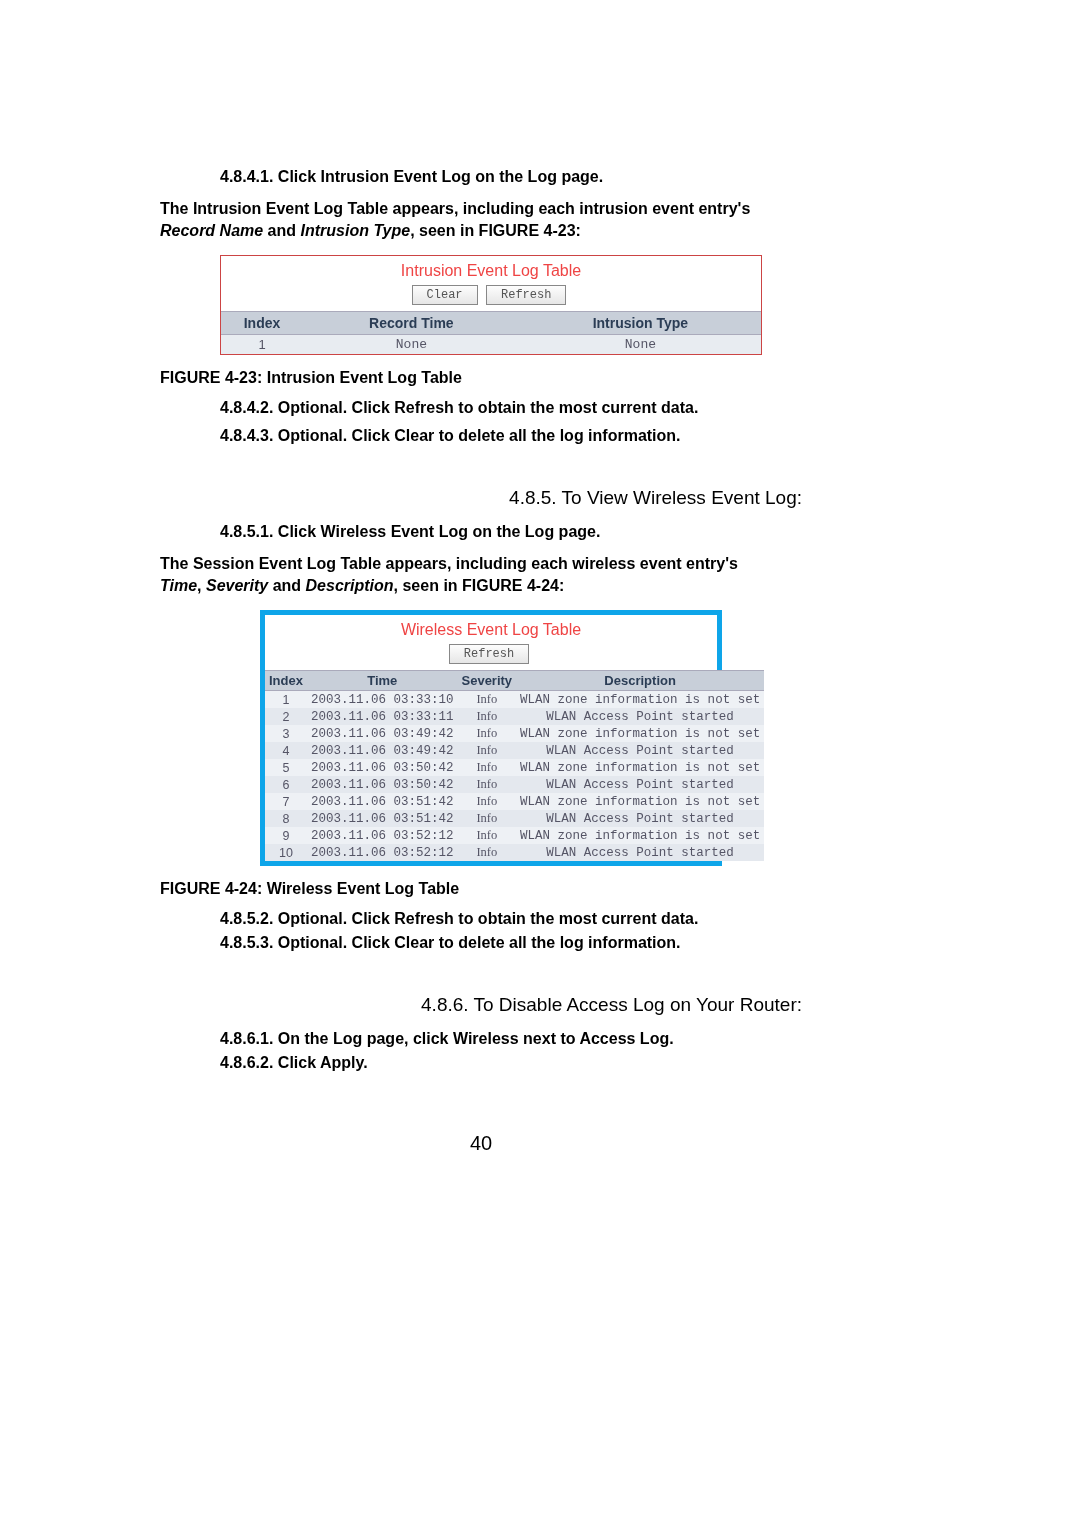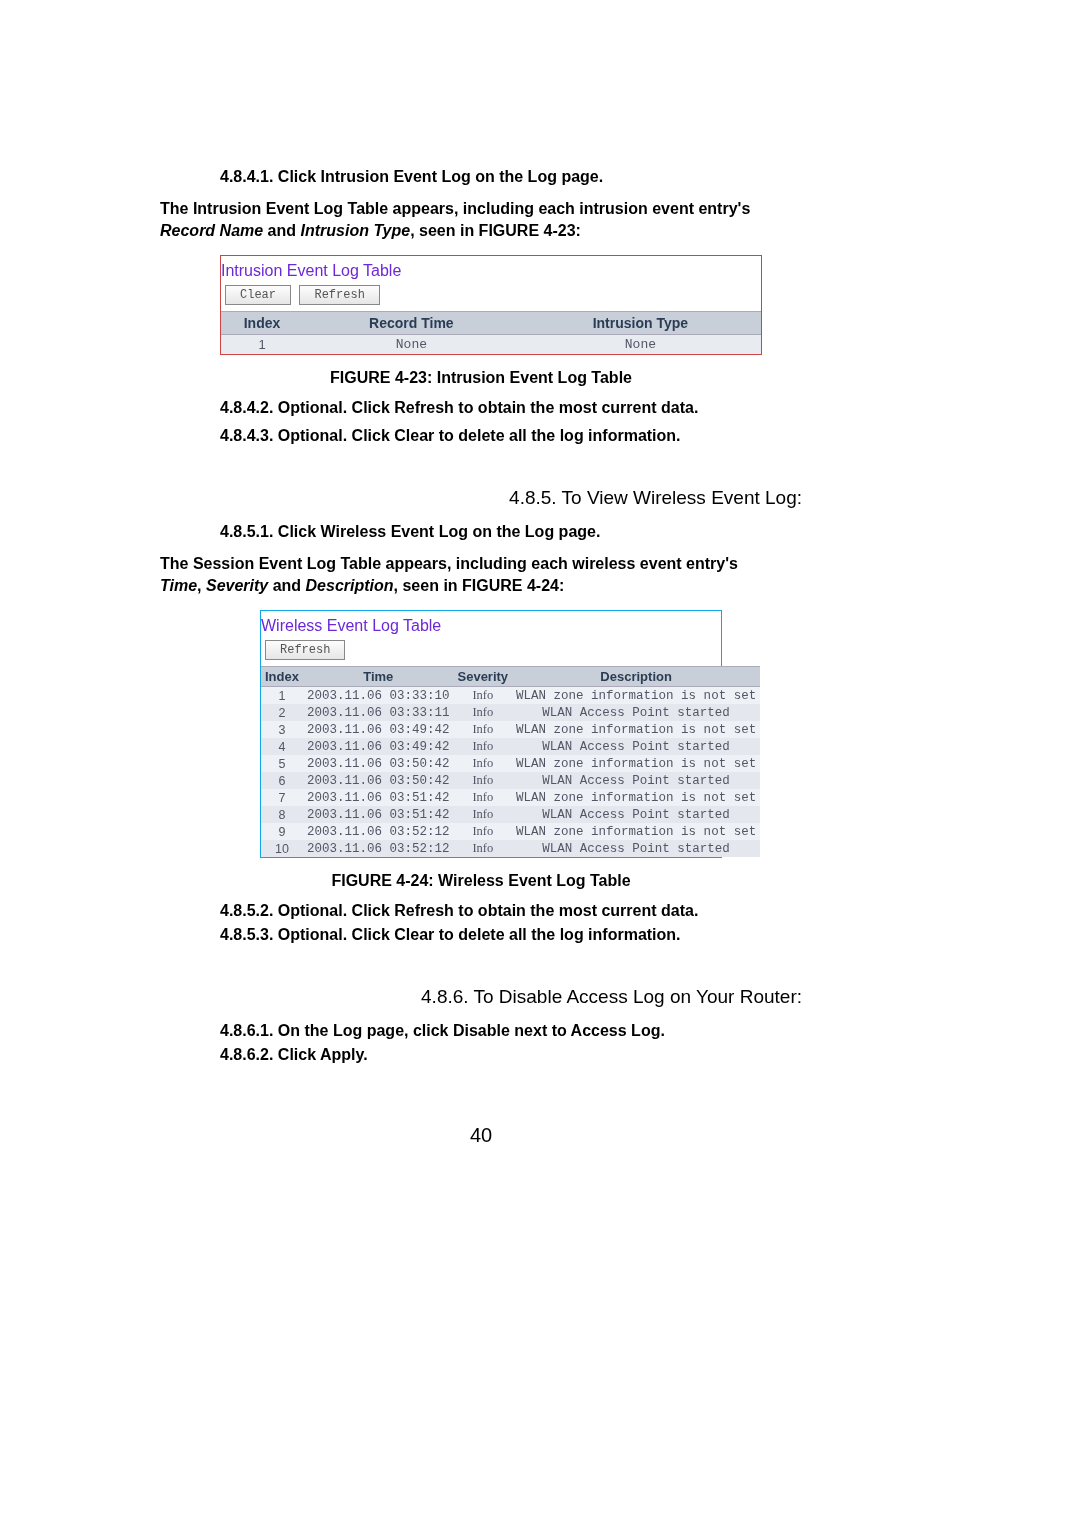--- a/index.html
+++ b/index.html
@@ -27,49 +27,49 @@
     margin: 6px 0 6px 60px;
   }
   .intro {
     font-weight: bold;
     margin: 12px 40px 14px 0;
     line-height: 1.35;
   }
   .intro .italic { font-style: italic; font-weight: bold; }
   .caption {
     font-weight: bold;
-    text-align: center;
+    text-align: left;
     margin: 14px 0 12px 0;
   }
   .section {
     font-size: 19px;
     margin: 42px 0 14px 0;
     text-align: right;
   }
   .pagenum {
     text-align: center;
     font-size: 20px;
     margin-top: 60px;
   }
 
   
   .fig-box {
     border: 1px solid #c44;
     margin: 0 40px 0 60px;
     background: #fff;
   }
   .fig-title {
-    text-align: left;
+    text-align: center;
     font-family: "Trebuchet MS", Arial, sans-serif;
     font-size: 16px;
     padding: 6px 0 4px 0;
-    color: #6d28d9;
+    color: #ef4444;
   }
   .btn-row {
-    text-align: left;
+    text-align: center;
     padding: 0 8px 6px 0;
   }
   .rbtn {
     display: inline-block;
     border: 1px solid #888;
     background: linear-gradient(#fdfdfd,#e6e6e6);
     font-family: "Courier New", monospace;
     font-size: 12px;
     color: #555;
     padding: 2px 14px;
@@ -97,21 +97,21 @@
     font-family: "Courier New", monospace;
     font-size: 13px;
   }
   table.logtbl td.idx {
     width: 70px;
     font-family: Arial, sans-serif;
   }
 
   
   .fig2-box {
-    border: 1px solid #0ea5e9;
+    border: 5px solid #0ea5e9;
     margin: 10px 80px 0 100px;
     background: #fff;
   }
   table.wtbl {
     width: 100%;
     border-collapse: collapse;
     font-size: 13px;
   }
   table.wtbl th {
     background: #c8cfd9;
@@ -264,17 +264,17 @@
     </table>
   </div>
 
   <div class="caption">FIGURE 4-24: Wireless Event Log Table</div>
 
   <div class="steptight">4.8.5.2. Optional. Click Refresh to obtain the most current data.</div>
   <div class="steptight">4.8.5.3. Optional. Click Clear to delete all the log information.</div>
 
   <div class="section">4.8.6. To Disable Access Log on Your Router:</div>
 
-  <div class="steptight">4.8.6.1. On the Log page, click Disable next to Access Log.</div>
+  <div class="steptight">4.8.6.1. On the Log page, click Wireless next to Access Log.</div>
   <div class="steptight">4.8.6.2. Click Apply.</div>
 
   <div class="pagenum">40</div>
 </div>
 
 </body></html>

